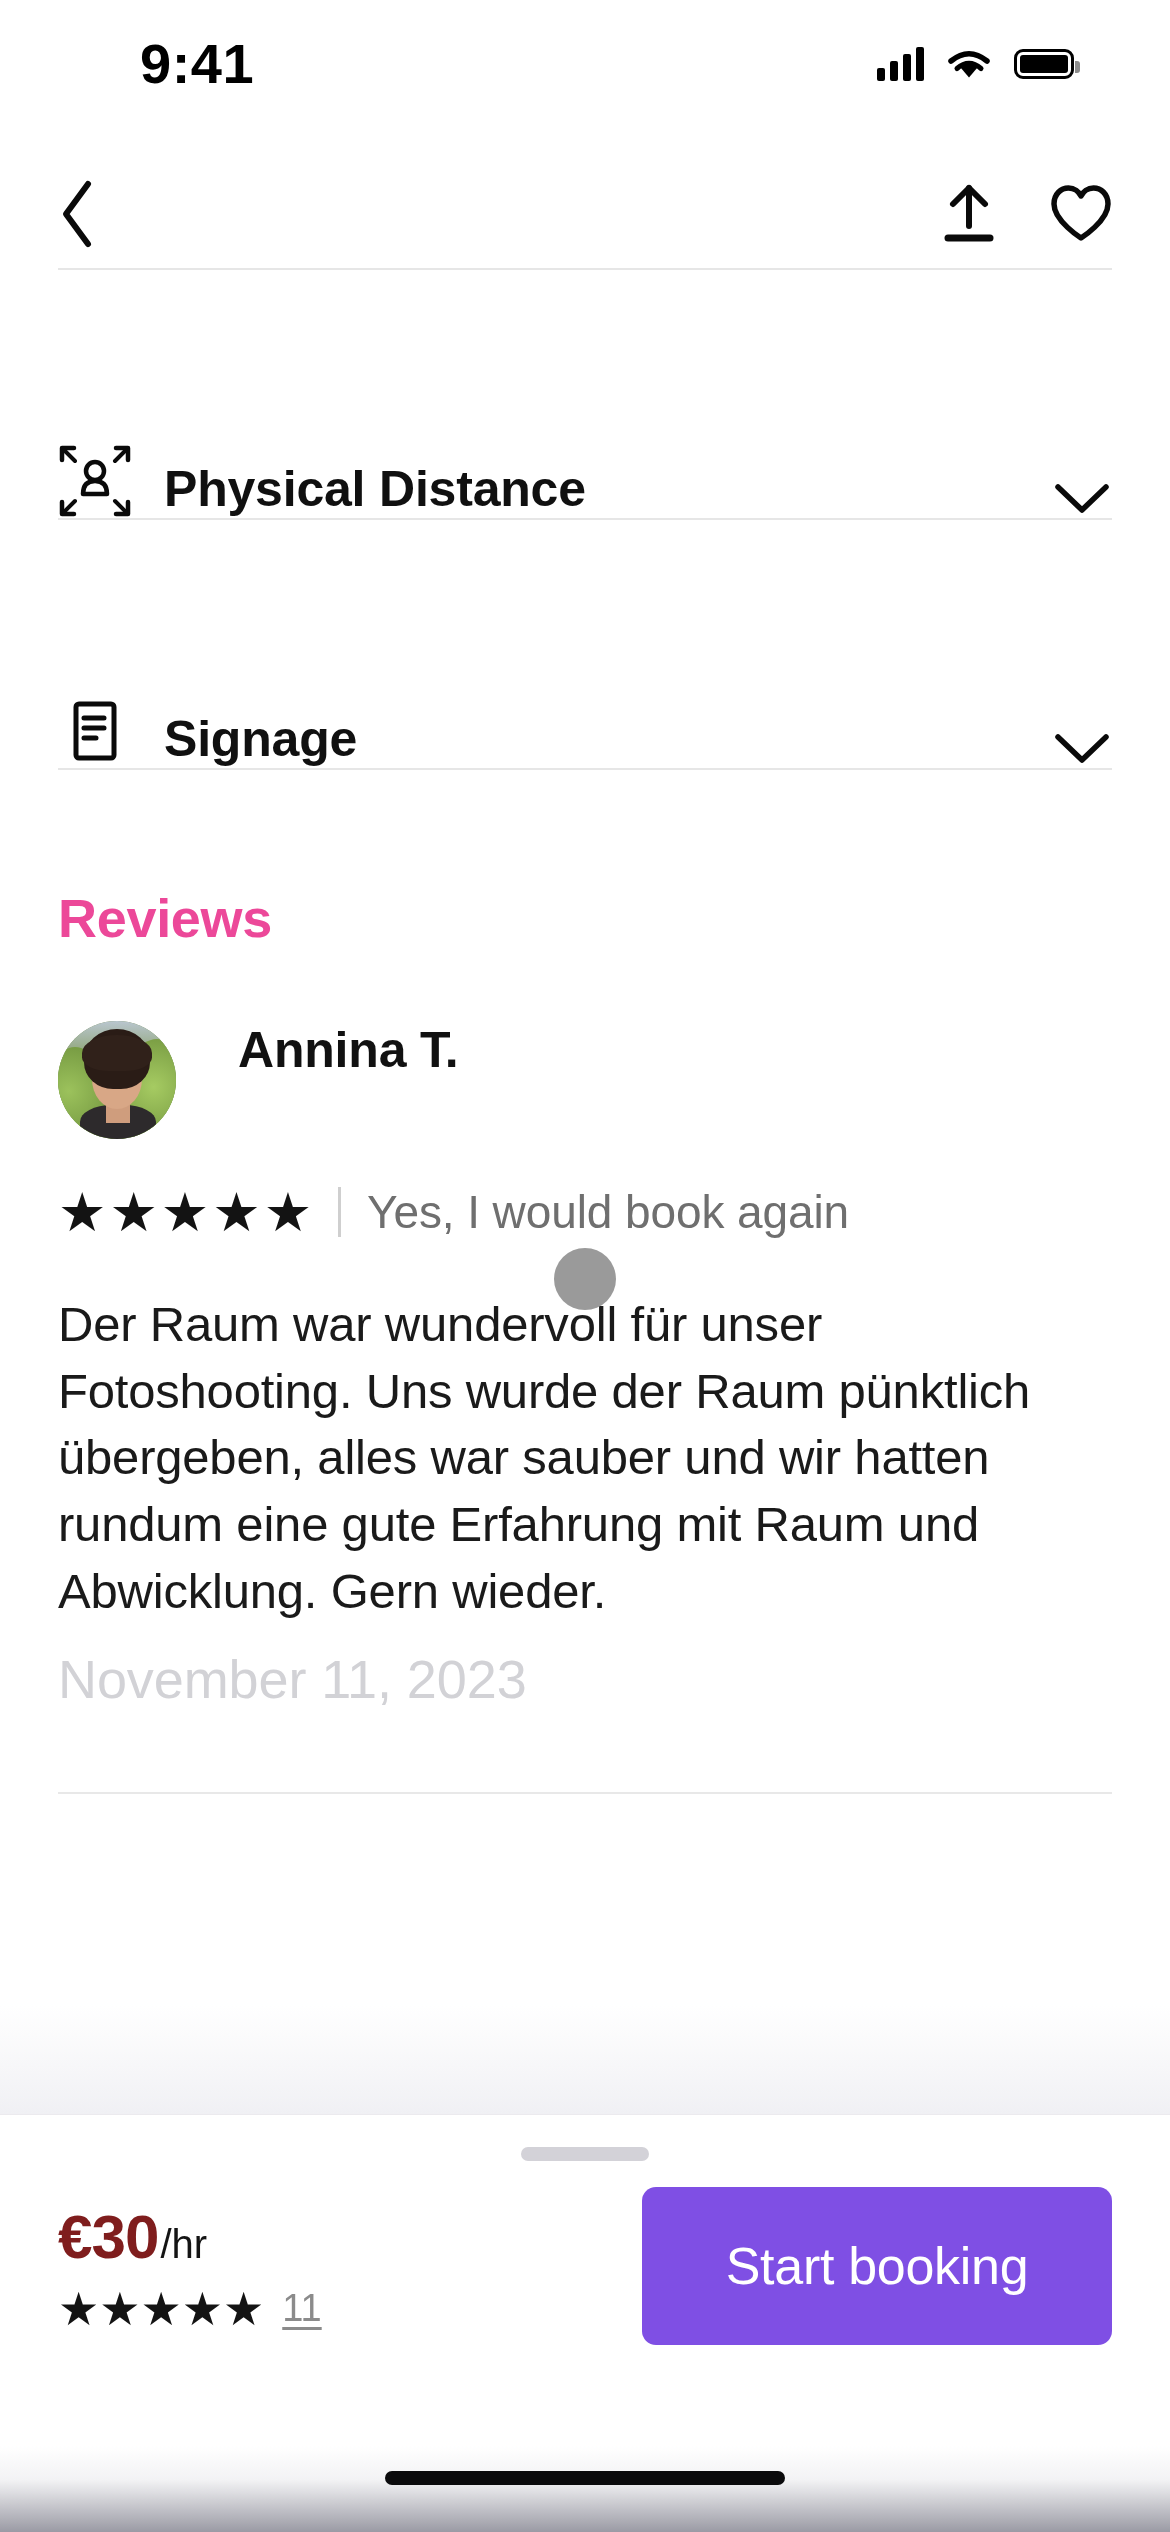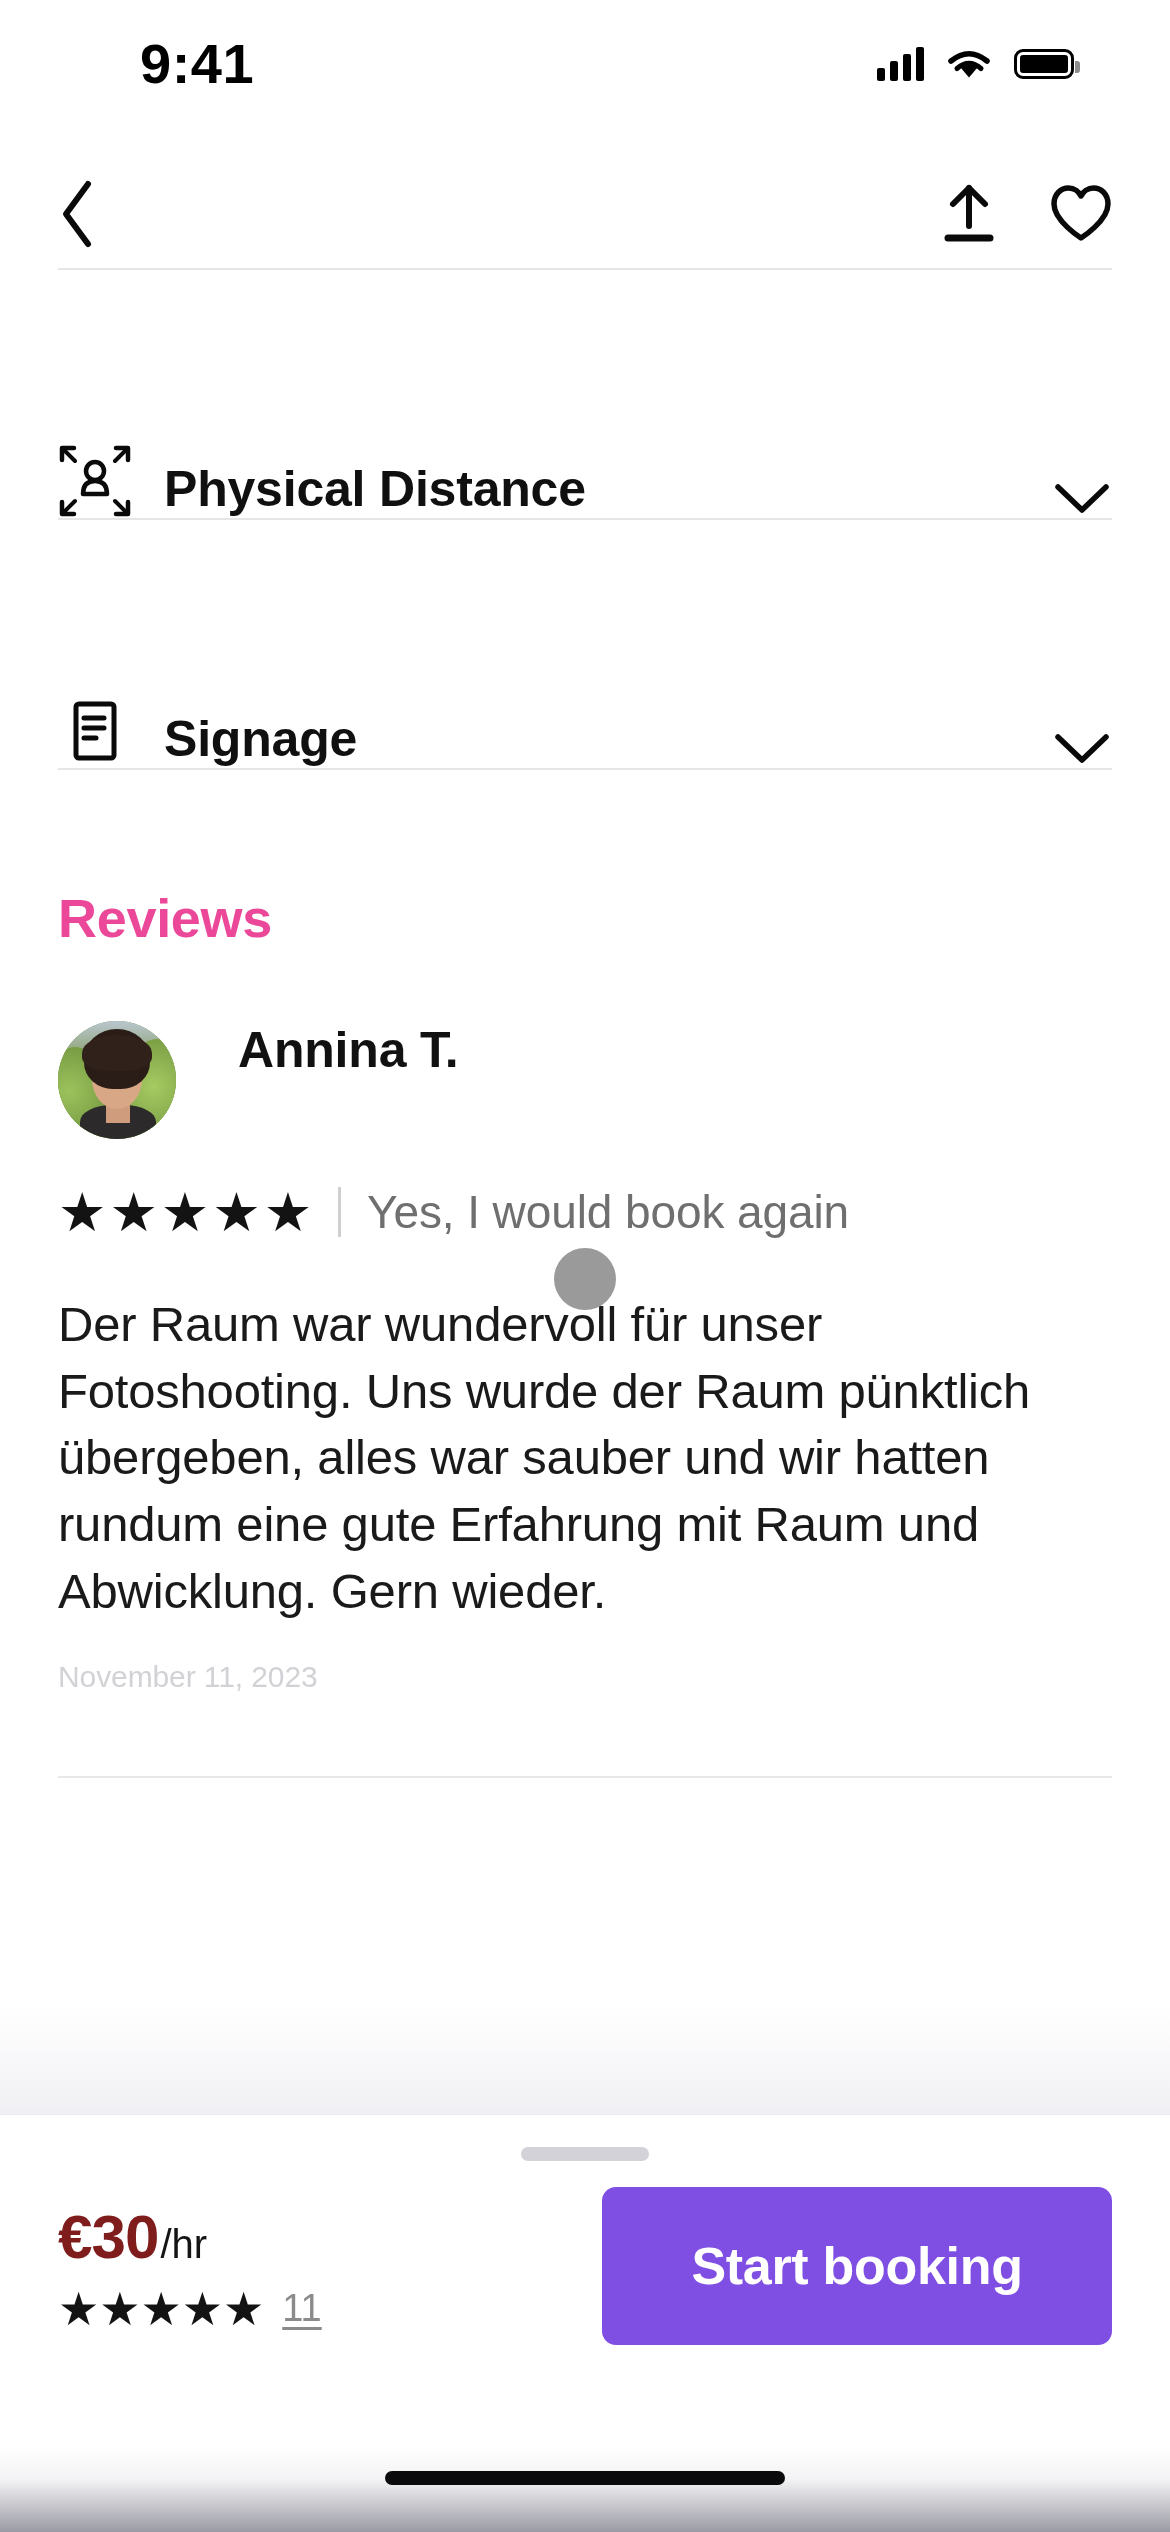--- a/index.html
+++ b/index.html
@@ -99,22 +99,22 @@
   .vbar{ width:3px; height:50px; background:#cfcfcf; margin:0 26px; }
   .book-again{ font-size:46px; color:#6f6f6f; letter-spacing:-0.1px; }
 
   
   .review-body{
     padding:0 58px; margin-top:52px;
     font-size:49px; line-height:1.36; color:#1a1a1a; letter-spacing:-0.2px;
     max-width:1160px;
   }
   .review-date{
-    padding:0 58px; margin-top:36px;
-    font-size:30px; color:#d2d2d6; letter-spacing:-0.1px;
+    padding:0 58px; margin-top:24px;
+    font-size:54px; color:#d2d2d6; letter-spacing:-0.1px;
   }
   .bottom-divider{ height:2px; background:#e8e8e8; margin:82px 58px 0 58px; }
 
   
   .fade{
     position:absolute; left:0; bottom:418px; width:1170px; height:108px;
     background:linear-gradient(180deg, rgba(255,255,255,0) 0%, rgba(243,243,246,.95) 78%, rgba(240,240,244,1) 100%);
     pointer-events:none;
   }
   .sheet{
@@ -133,22 +133,22 @@
   .price{ display:flex; align-items:baseline; }
   .price-main{ font-size:62px; font-weight:bold; color:#7f1d1d; letter-spacing:-1px; }
   .price-unit{ font-size:40px; color:#141414; margin-left:2px; }
   .price-stars{ display:flex; align-items:center; margin-top:14px; }
   .price-stars .star{ font-size:46px; }
   .count{
     font-size:38px; color:#8b8b8b; margin-left:18px;
     text-decoration:underline; text-underline-offset:6px;
   }
   .cta{
-    width:510px; height:158px; border:none; border-radius:14px;
-    background:#7f4fe4; color:#fff; font-size:52px; font-weight:bold;
+    width:470px; height:158px; border:none; border-radius:14px;
+    background:#7f4fe4; color:#fff; font-size:52px; font-weight:normal;
     font-family:"Liberation Sans", sans-serif; letter-spacing:-0.3px;
     display:flex; align-items:center; justify-content:center; cursor:pointer;
   }
   .homebar-wrap{
     position:absolute; left:0; bottom:0; width:1170px; height:86px;
     background:linear-gradient(180deg,#ffffff 0%, #f2f2f4 40%, #9a9aa4 100%);
     display:flex; align-items:center; justify-content:center;
   }
   .homebar{ width:400px; height:14px; border-radius:7px; background:#0a0a0c; margin-bottom:22px; }
 </style>

